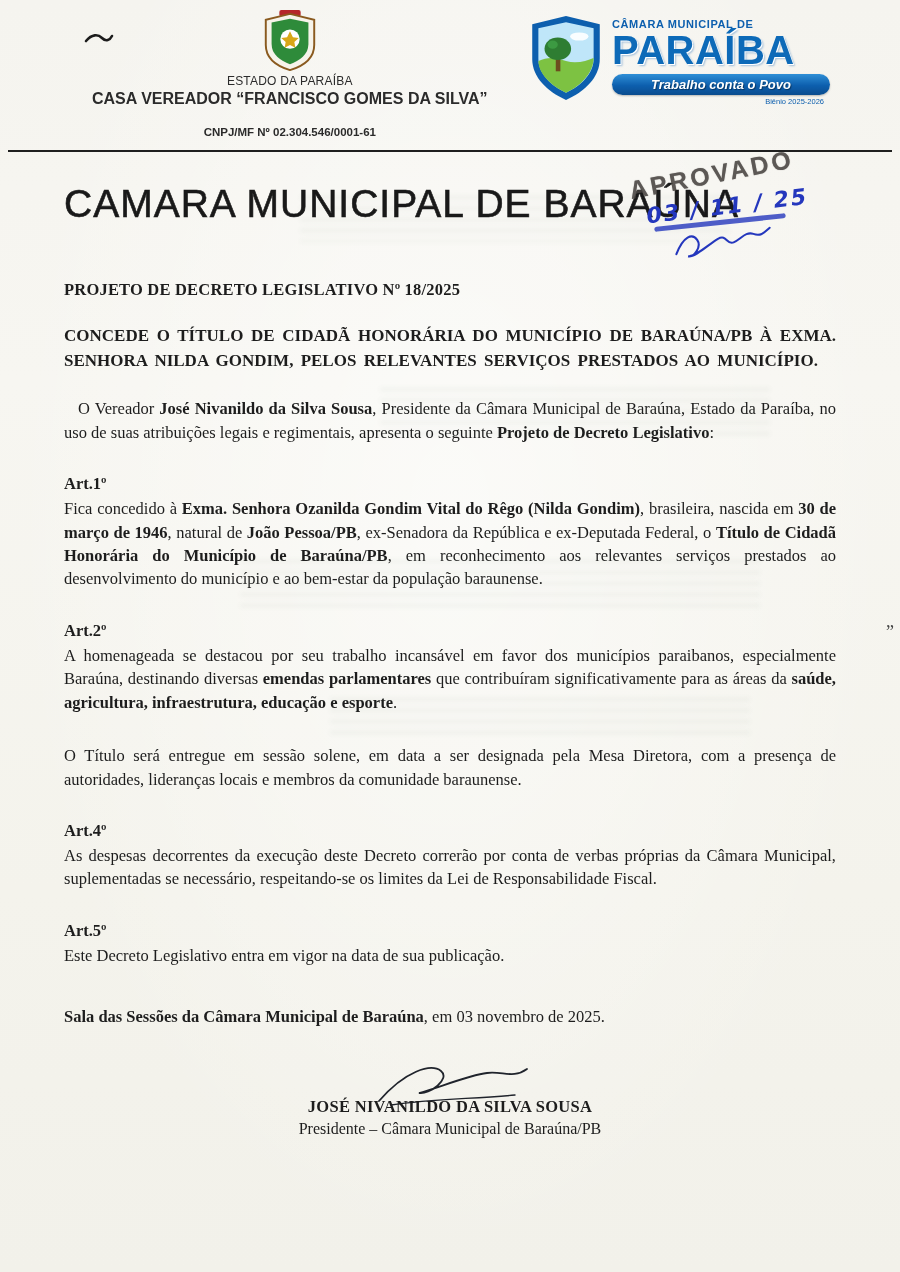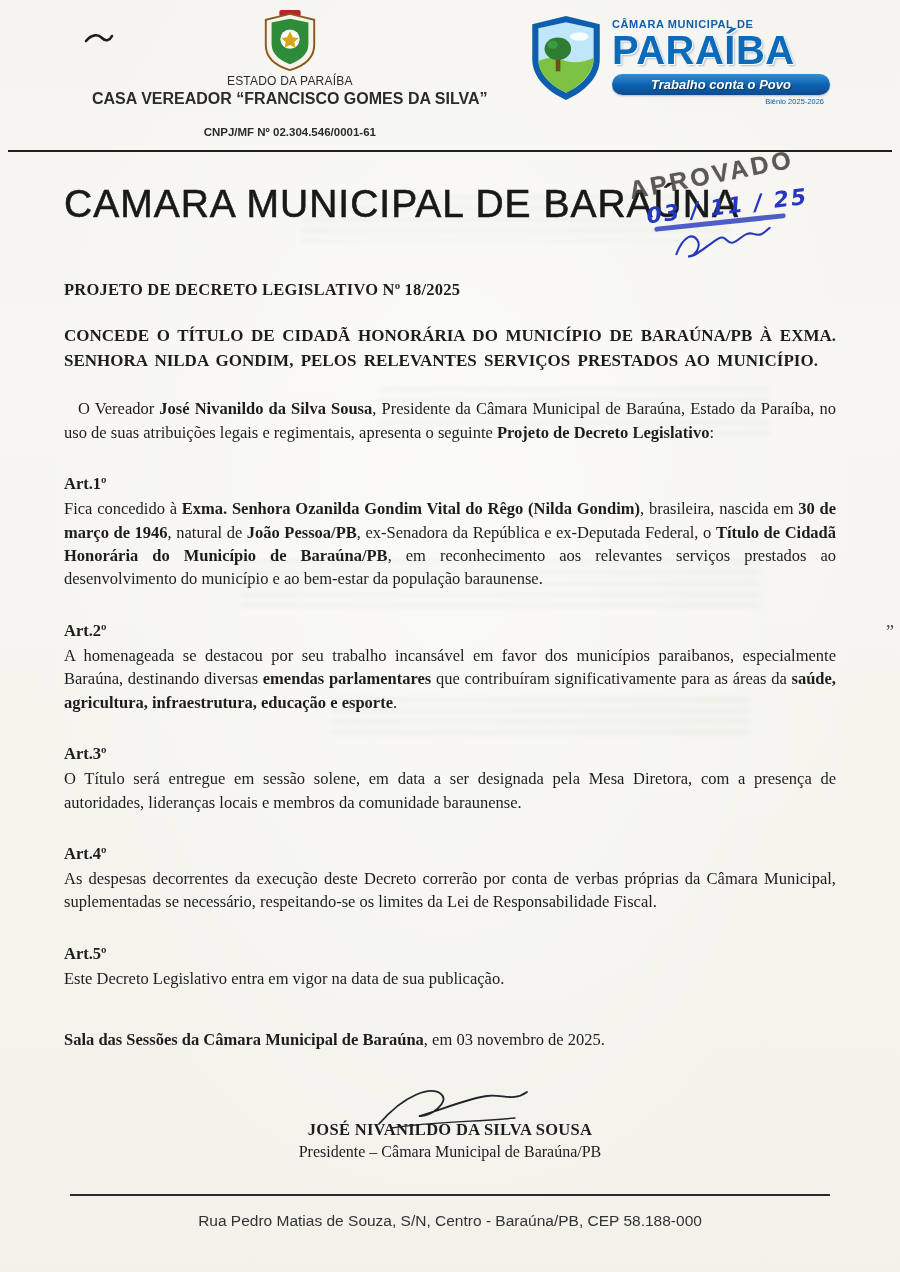--- a/index.html
+++ b/index.html
@@ -156,21 +156,20 @@
     <p class="art-heading">Art.1º</p>
     <p class="art-body"><span>Fica concedido à </span><b>Exma. Senhora Ozanilda Gondim Vital do Rêgo (Nilda Gondim)</b><span>, brasileira, nascida em </span><b>30 de março de 1946</b><span>, natural de </span><b>João Pessoa/PB</b><span>, ex-Senadora da República e ex-Deputada Federal, o </span><b>Título de Cidadã Honorária do Município de Baraúna/PB</b><span>, em reconhecimento aos relevantes serviços prestados ao desenvolvimento do município e ao bem-estar da população baraunense.</span></p>
   </div>
 
   <div class="article">
     <p class="art-heading">Art.2º</p>
     <p class="art-body"><span>A homenageada se destacou por seu trabalho incansável em favor dos municípios paraibanos, especialmente Baraúna, destinando diversas </span><b>emendas parlamentares</b><span> que contribuíram significativamente para as áreas da </span><b>saúde, agricultura, infraestrutura, educação e esporte</b><span>.</span></p>
   </div>
 
   <div class="article">
-    <p class="art-heading">Art.3º</p>
     <p class="art-body">O Título será entregue em sessão solene, em data a ser designada pela Mesa Diretora, com a presença de autoridades, lideranças locais e membros da comunidade baraunense.</p>
   </div>
 
   <div class="article">
     <p class="art-heading">Art.4º</p>
     <p class="art-body">As despesas decorrentes da execução deste Decreto correrão por conta de verbas próprias da Câmara Municipal, suplementadas se necessário, respeitando-se os limites da Lei de Responsabilidade Fiscal.</p>
   </div>
 
   <div class="article">
     <p class="art-heading">Art.5º</p>
@@ -181,15 +180,14 @@
 
   <div class="sig-block">
     <svg class="sig-scribble" width="170" height="52" viewBox="0 0 170 52">
       <path d="M14 40 C40 10 66 2 76 10 C86 18 64 34 54 32 C70 28 104 14 122 12 C138 10 148 18 162 8" fill="none" stroke="#20242c" stroke-width="1.8" stroke-linecap="round"></path>
       <path d="M26 44 C66 38 106 38 150 34" fill="none" stroke="#20242c" stroke-width="1.4" stroke-linecap="round"></path>
     </svg>
     <div class="sig-name">JOSÉ NIVANILDO DA SILVA SOUSA</div>
     <div class="sig-role">Presidente – Câmara Municipal de Baraúna/PB</div>
   </div>
 
-  <div class="footer">Rua Pedro Matias de Souza, S/N, Centro - Baraúna/PB, CEP 58.188-000</div>
 
 </div>
 
 </body></html>

